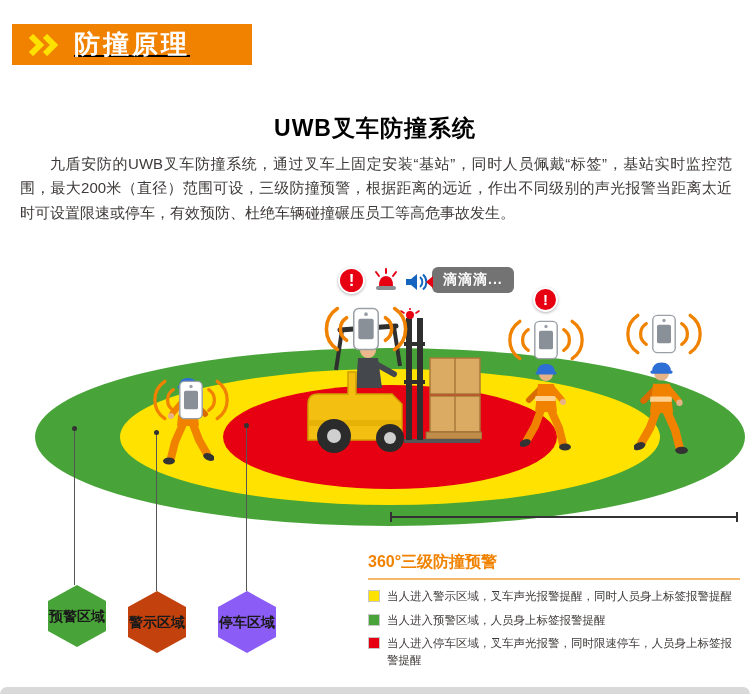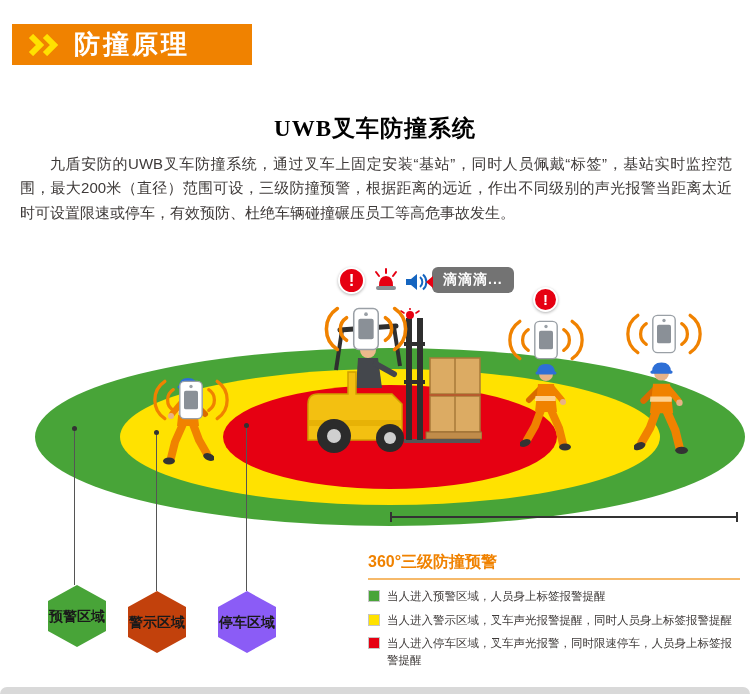--- a/index.html
+++ b/index.html
@@ -7,21 +7,21 @@
   body { font-family:"Liberation Sans","DejaVu Sans",sans-serif; }
   .page { position:relative; width:750px; height:694px; background:#fff; overflow:hidden; }
 
   
   .banner { position:absolute; left:12px; top:24px; width:240px; height:41px;
             display:flex; align-items:center; padding-left:16px; gap:12px; }
   .banner-title { color:#ffffff; font-size:26px; font-weight:bold; letter-spacing:3px; }
 
   
   .main-title { position:absolute; left:0; top:113px; width:100%; text-align:center;
-                font-size:23px; font-weight:bold; color:#000; letter-spacing:1px;font-family:Liberation Serif, serif; }
+                font-size:23px; font-weight:bold; color:#000; letter-spacing:1px; }
   .intro-para { position:absolute; left:20px; top:152px; width:712px; font-size:15px;
                 line-height:1.62; color:#3e3a39; text-align:justify; text-indent:2em; }
 
   
   .ellipse { position:absolute; border-radius:50%; }
   .ell-outer { left:35px;  top:348px; width:710px; height:178px; }
   .ell-mid   { left:120px; top:369px; width:540px; height:136px; }
   .ell-inner { left:223px; top:385px; width:334px; height:104px; }
 
   
@@ -95,21 +95,21 @@
       <circle cx="9" cy="44" r="3" fill="#e8b287"></circle>
       <circle cx="26" cy="16" r="7" fill="#e8b287"></circle>
       <path d="M17 15 Q17 6 26 6 Q35 6 35 15 Z" fill="#2e6fd6"></path>
       <rect x="15.5" y="13.5" width="21" height="3" rx="1.5" fill="#2e6fd6"></rect>
     </symbol>
   </defs>
 </svg>
 
 <div class="page">
 
-  <div class="banner" style="background-color: rgb(240, 130, 0);">
+  <div class="banner" style="background-color: rgb(240, 130, 0); text-decoration: underline;">
     <svg width="34" height="22" viewBox="0 0 34 22">
       <polyline points="3,2 12,11 3,20" stroke="#ffe100" stroke-width="6" fill="none"></polyline>
       <polyline points="17,2 26,11 17,20" stroke="#ffe100" stroke-width="6" fill="none"></polyline>
     </svg>
     <span class="banner-title">防撞原理</span>
   </div>
 
   <h1 class="main-title">UWB叉车防撞系统</h1>
   <p class="intro-para">九盾安防的UWB叉车防撞系统，通过叉车上固定安装“基站”，同时人员佩戴“标签”，基站实时监控范围，最大200米（直径）范围可设，三级防撞预警，根据距离的远近，作出不同级别的声光报警当距离太近时可设置限速或停车，有效预防、杜绝车辆碰撞碾压员工等高危事故发生。</p>
 
@@ -214,26 +214,26 @@
     <span>区域</span>
   </div>
   <div class="hex" style="left: 218px; top: 591px; background-color: #8b5cf6;">
     <span>停车</span>
     <span>区域</span>
   </div>
 
   <div class="legend">
     <div class="legend-title">360°三级防撞预警</div>
     <div class="legend-row">
+      <span class="legend-sq" style="background-color: rgb(255, 226, 0);"></span>
+      <span>当人进入警示区域，叉车声光报警提醒，同时人员身上标签报警提醒</span>
+    </div>
+    <div class="legend-row">
       <span class="legend-sq" style="background-color: rgb(72, 164, 56);"></span>
       <span>当人进入预警区域，人员身上标签报警提醒</span>
-    </div>
-    <div class="legend-row">
-      <span class="legend-sq" style="background-color: rgb(255, 226, 0);"></span>
-      <span>当人进入警示区域，叉车声光报警提醒，同时人员身上标签报警提醒</span>
     </div>
     <div class="legend-row">
       <span class="legend-sq" style="background-color: rgb(230, 0, 18);"></span>
       <span>当人进入停车区域，叉车声光报警，同时限速停车，人员身上标签报警提醒</span>
     </div>
   </div>
 
   <div class="footer-strip" style="background-color: rgb(217, 217, 217);"></div>
 </div>
 

